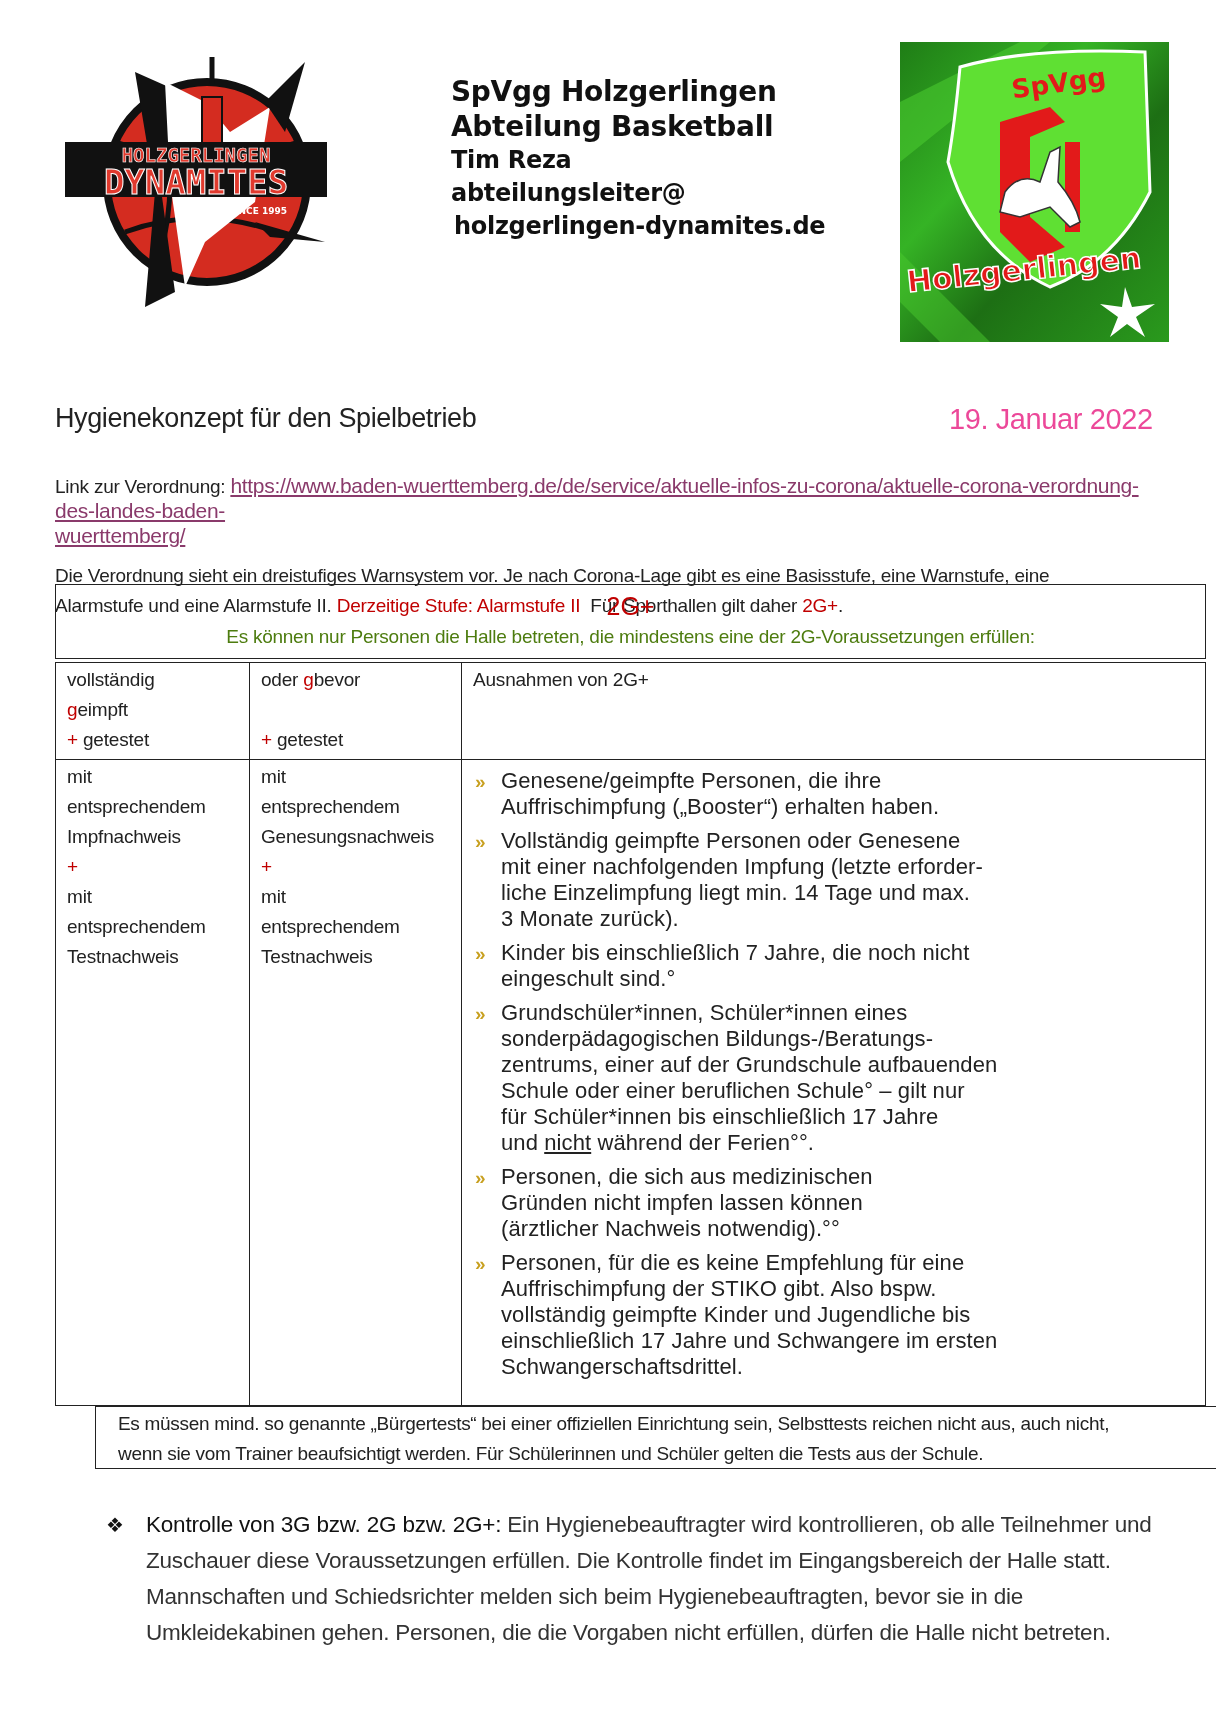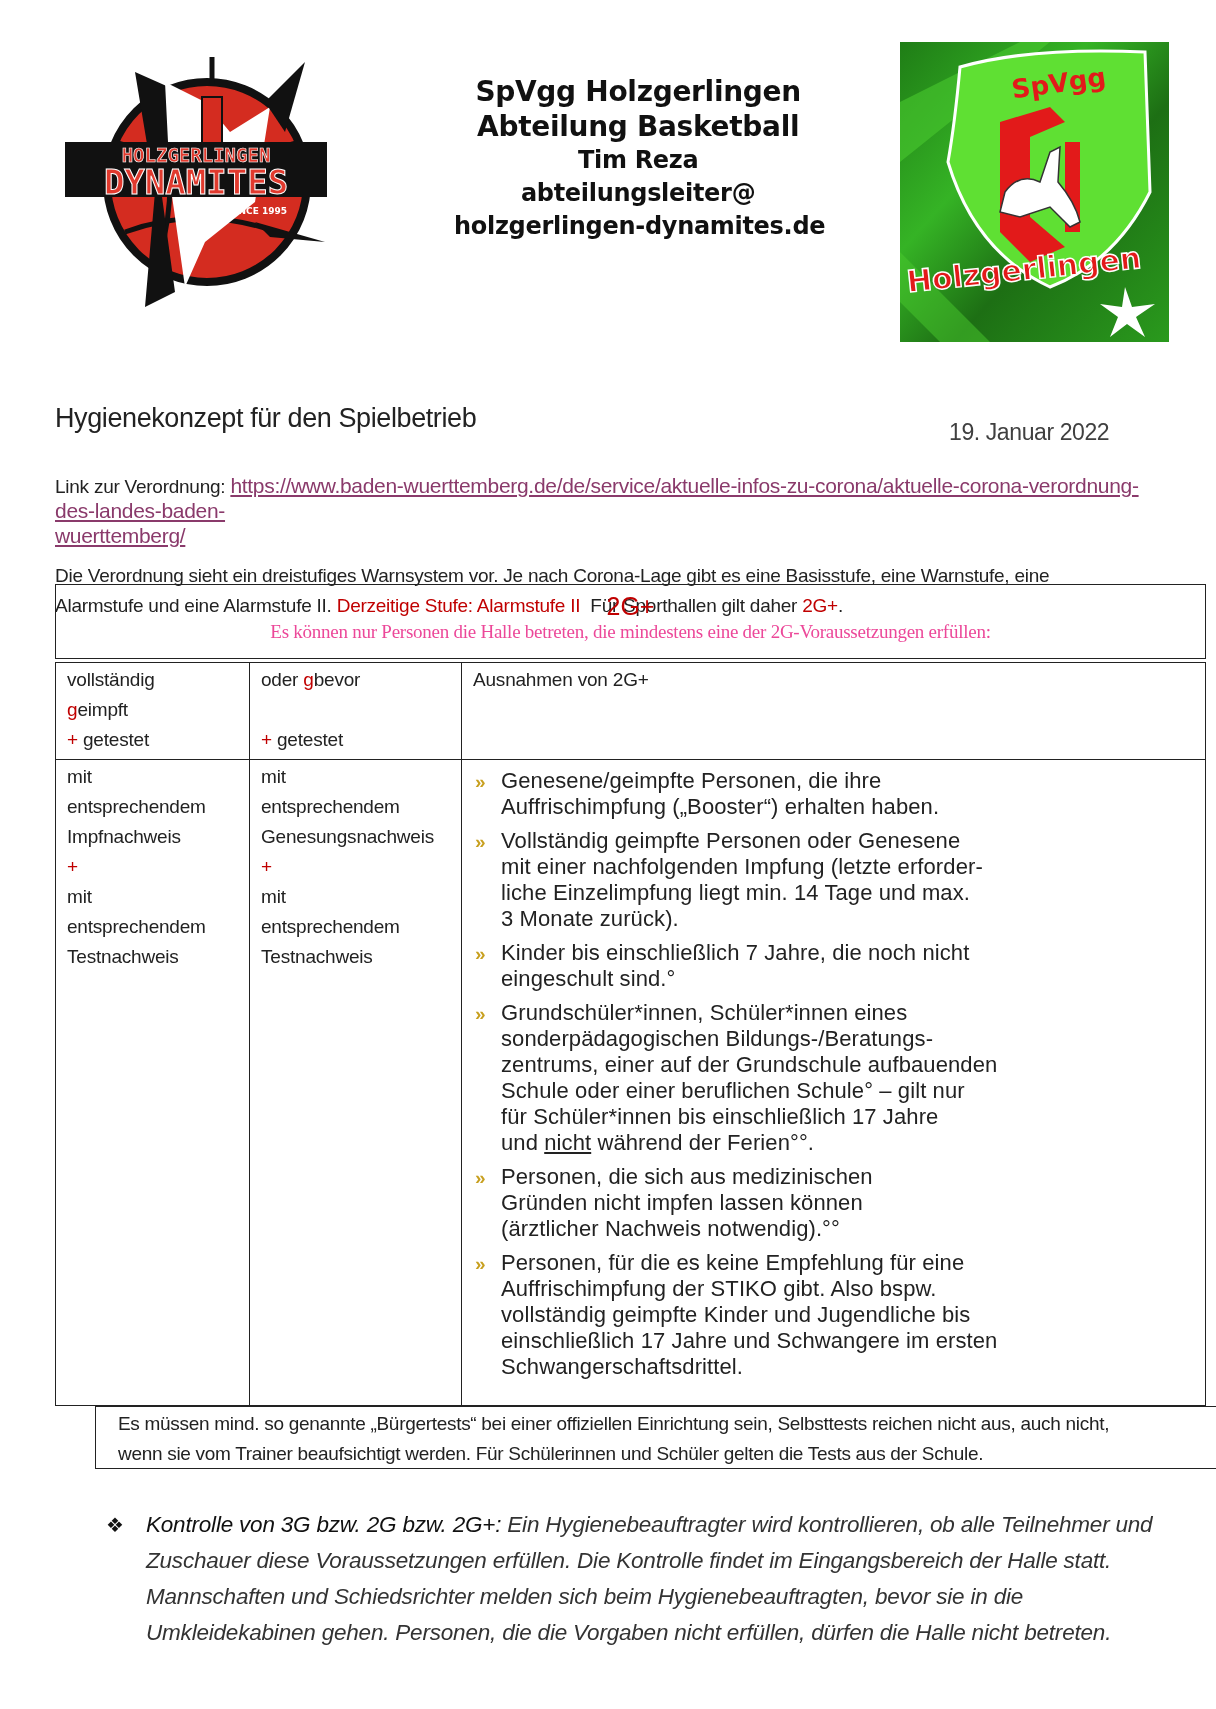--- a/index.html
+++ b/index.html
@@ -2,61 +2,61 @@
 <html><head>
 <meta charset="utf-8">
 <style>
   * { box-sizing: border-box; margin: 0; padding: 0; }
   html, body { width: 1216px; height: 1709px; background: #ffffff; overflow: hidden; }
   body { position: relative; font-family: "Liberation Sans", sans-serif; color: #1a1a1a; }
 
   
   .logo-left { position: absolute; left: 55px; top: 42px; width: 300px; height: 290px; }
   .header-text { position: absolute; left: 451px; top: 74px; font-family: "DejaVu Sans", sans-serif; font-weight: bold; color: #111; }
-  .header-text div { line-height: 35px; letter-spacing: -0.3px; text-align: center; }
+  .header-text div { line-height: 35px; letter-spacing: -0.3px; }
   .ht1, .ht2 { font-size: 28px; }
   .ht3, .ht4, .ht5 { font-size: 24px; line-height: 33px !important; }
   .ht5 { padding-left: 3px; }
   .logo-right { position: absolute; left: 900px; top: 42px; width: 269px; height: 300px; }
 
   
   .doc-title { position: absolute; left: 55px; top: 403px; font-size: 27px; color: #222; font-family: "Liberation Sans Narrow", "Liberation Sans", sans-serif; letter-spacing: -0.4px; }
-  .doc-date { position: absolute; left: 949px; top: 419px; font-size: 23px; color: #404040; letter-spacing: -0.4px; }
+  .doc-date { position: absolute; left: 949px; top: 403px; font-size: 29px; color: #ec4899; letter-spacing: -0.4px; }
 
   
   .intro { position: absolute; left: 55px; top: 474px; width: 1120px; font-size: 19px; line-height: 30px; color: #222; letter-spacing: -0.25px; }
   .intro .link { font-size: 21px; color: #8a3a6b; text-decoration: underline; letter-spacing: -0.3px; }
   .intro .red { color: #c00000; }
   .intro .l1 { line-height: 24px; }
   .intro .l2 { line-height: 24px; margin-bottom: 12px; }
 
   
   .box-top { position: absolute; left: 55px; top: 584px; width: 1151px; height: 75px; border: 1.5px solid #222; text-align: center; }
   .box-top .big { font-size: 25px; color: #c00000; margin-top: 6px; line-height: 30px; }
-  .box-top .sub { font-size: 19px; color: #ec4899; letter-spacing: -0.25px; font-family: Liberation Serif, serif; }
+  .box-top .sub { font-size: 19px; color: #4d7c0f; margin-top: 5px; letter-spacing: -0.25px; }
 
   table.grid { position: absolute; left: 55px; top: 662px; width: 1151px; border-collapse: collapse; }
   table.grid td { border: 1.5px solid #222; vertical-align: top; font-size: 19px; color: #222; line-height: 30px; padding: 2px 11px 4px 11px; letter-spacing: -0.2px; }
   .col1 { width: 194px; }
   .col2 { width: 212px; }
   .red { color: #c00000; }
   tr.head td { height: 91px; }
   tr.body td { height: 646px; }
 
   ul.exceptions { list-style: none; padding: 8px 0 0 13px; font-size: 22px; line-height: 26px; color: #222; letter-spacing: 0.1px; }
   ul.exceptions li { position: relative; padding-left: 26px; margin-bottom: 8px; }
   ul.exceptions li .bullet { position: absolute; left: 0; top: 1px; color: #c8a020; font-size: 19px; font-weight: bold; }
   ul.exceptions u { text-decoration: underline; }
 
   .box-bottom { position: absolute; left: 55px; top: 1406px; width: 1151px; height: 63px; border: 1.5px solid #222; padding: 2px 22px; font-size: 19px; line-height: 30px; color: #222; letter-spacing: -0.3px; margin-left: 40px; }
 
   
   .kontrolle { position: absolute; left: 106px; top: 1507px; width: 1060px; font-size: 22.5px; line-height: 36px; color: #333; letter-spacing: -0.2px; }
   .kontrolle .dia { position: absolute; left: 0; top: 0; font-size: 20px; color: #111; }
-  .kontrolle .txt { display: block; padding-left: 40px; font-style: italic; }
+  .kontrolle .txt { display: block; padding-left: 40px; }
   .kontrolle .strong { color: #111; }
 </style>
 </head>
 <body>
 
 <div class="logo-left">
   <svg width="300" height="290" viewBox="0 0 300 290">
     <circle cx="152" cy="140" r="100" fill="#d42c20" stroke="#111" stroke-width="8"></circle>
     <path d="M60 100 Q150 130 245 100" stroke="#111" stroke-width="5" fill="none"></path>
     <path d="M70 190 Q150 160 235 195" stroke="#111" stroke-width="5" fill="none"></path>

